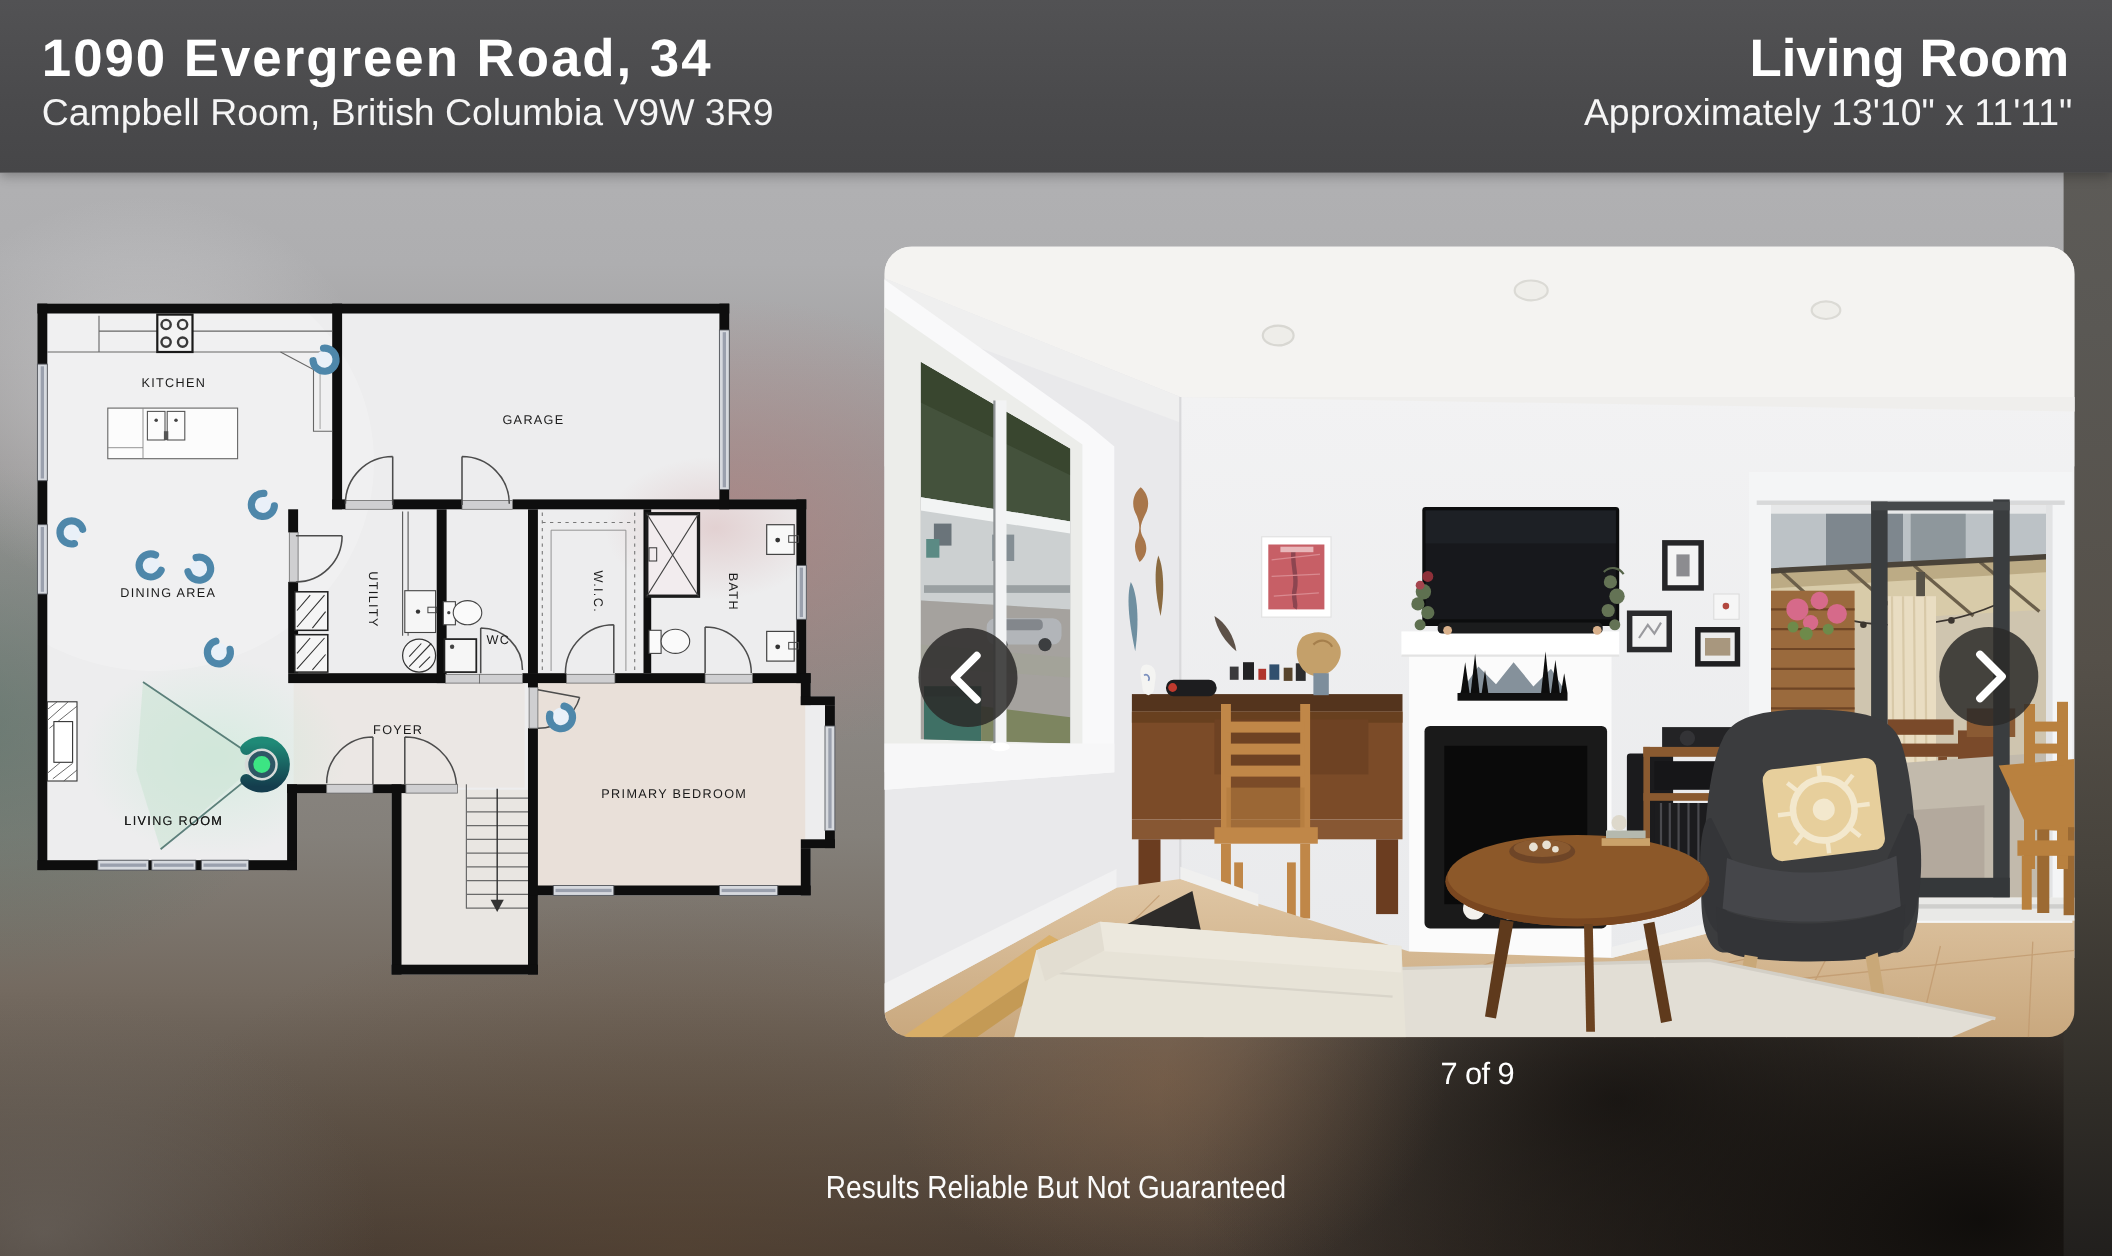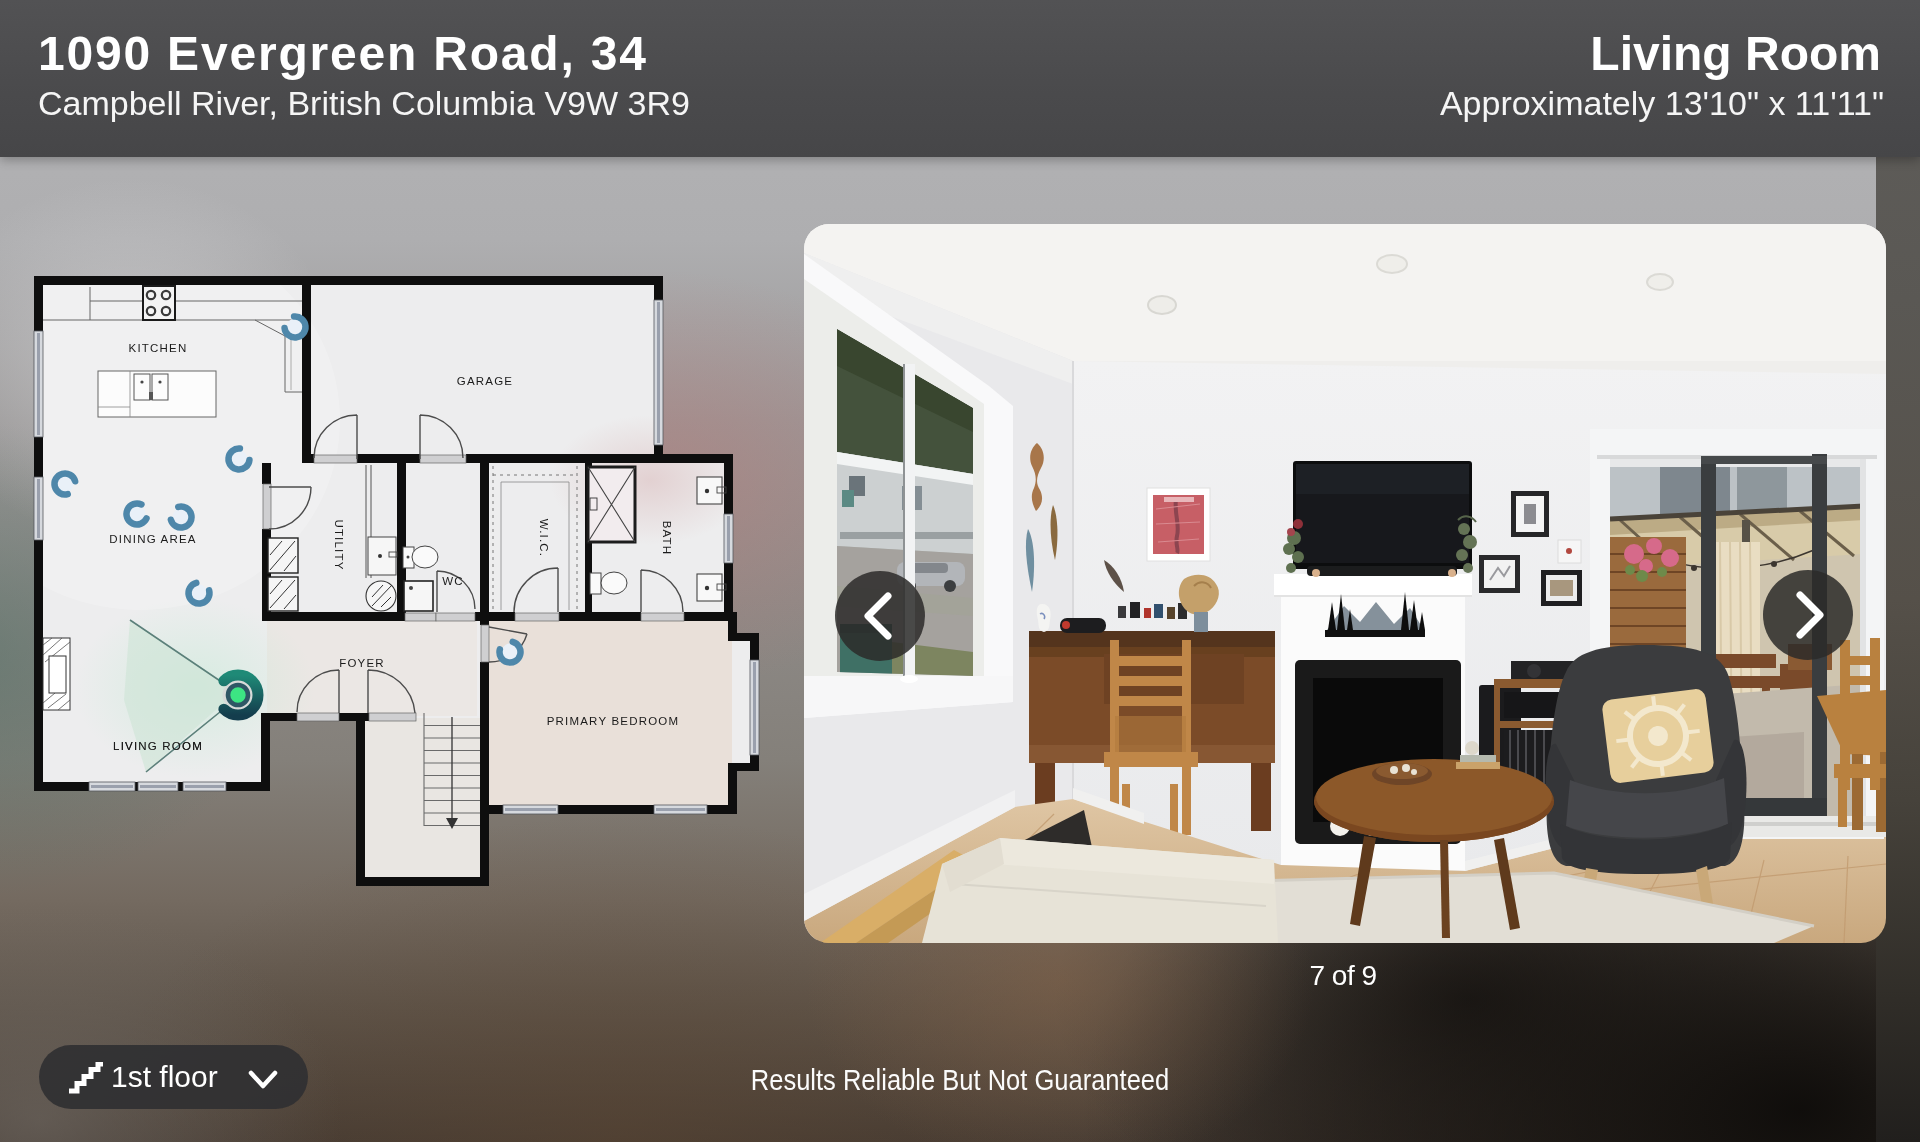--- a/index.html
+++ b/index.html
@@ -25,21 +25,21 @@
 "></div>
 
 <div class="abs" style="left:1876px;top:0;width:44px;height:1142px;
   background:linear-gradient(180deg,#605e5b 0px,#5a5854 300px,#555049 600px,#46423b 800px,#302d28 1000px,#211f1d 1142px);"></div>
 
 <div class="abs" id="header" style="left:0;top:0;width:1920px;height:157px;
   background:linear-gradient(180deg,#525254 0%,#4a4a4c 60%,#464648 100%);box-shadow:0 3px 10px rgba(0,0,0,0.28);">
 
   <div class="abs" style="left:38px;top:26px;font-size:48px;font-weight:bold;color:#ffffff;letter-spacing:1.8px;white-space:nowrap;">1090 Evergreen Road, 34</div>
 
-  <div class="abs" style="left:38px;top:84px;font-size:34px;font-weight:400;color:#f5f5f5;white-space:nowrap;">Campbell River, British Columbia V9W 3R9</div>
+  <div class="abs" style="left:38px;top:84px;font-size:34px;font-weight:400;color:#f5f5f5;white-space:nowrap;">Campbell Room, British Columbia V9W 3R9</div>
 
   <div class="abs" style="right:39px;top:26px;font-size:48px;font-weight:bold;color:#ffffff;white-space:nowrap;">Living Room</div>
 
   <div class="abs" style="right:36px;top:84px;font-size:34px;font-weight:400;color:#f5f5f5;white-space:nowrap;">Approximately 13'10" x 11'11"</div>
 </div>
 
 <svg id="plan" class="abs" style="left:0;top:0;" width="1920" height="1142" viewBox="0 0 1920 1142">
 <defs>
 <linearGradient id="tealg" x1="0" y1="0" x2="0" y2="1">
           <stop offset="0" stop-color="#1f8a77"></stop>
@@ -767,28 +767,16 @@
 <circle cx="76" cy="392" r="45" fill="#2b2a29" opacity="0.85"></circle>
 <path d="M84,372 L64,392 L84,412" stroke="#ffffff" stroke-width="7" fill="none" stroke-linecap="round" stroke-linejoin="round"></path>
 
 <circle cx="1004" cy="391" r="45" fill="#2b2a29" opacity="0.85"></circle>
 <path d="M996,371 L1016,391 L996,411" stroke="#ffffff" stroke-width="7" fill="none" stroke-linecap="round" stroke-linejoin="round"></path>
 </g>
 </svg>
 
 <div class="abs" style="left:1243px;top:960px;width:200px;text-align:center;font-size:28px;color:#ffffff;letter-spacing:-0.5px;">7 of 9</div>
 
-<div class="abs" style="left:39px;top:1045px;width:269px;height:64px;border-radius:32px;background:rgba(48,48,50,0.92);">
-
-  <svg class="abs" style="left:28px;top:17px" width="36" height="32" viewBox="0 0 36 32">
-    <path d="M2 29 L10 29 L10 21.5 L17 21.5 L17 14.5 L24 14.5 L24 7.5 L31 7.5 L31 2 L36 2" fill="none" stroke="#ffffff" stroke-width="5"></path>
-  </svg>
-
-  <div class="abs" style="left:72px;top:15px;font-size:30px;color:#ffffff;">1st floor</div>
-
-  <svg class="abs" style="left:207px;top:22px" width="34" height="26" viewBox="0 0 34 26">
-    <path d="M5 6 L17 19 L29 6" fill="none" stroke="#ffffff" stroke-width="4.5" stroke-linecap="round" stroke-linejoin="round"></path>
-  </svg>
+
+<div class="abs" style="left:0px;top:1064px;width:1920px;text-align:center;font-size:29px;color:#fbfbfb;transform:scaleX(0.88);">Results Reliable But Not Guaranteed</div>
+
 </div>
 
-<div class="abs" style="left:0px;top:1064px;width:1920px;text-align:center;font-size:29px;color:#fbfbfb;transform:scaleX(0.88);">Results Reliable But Not Guaranteed</div>
-
-</div>
-
 </body></html>

